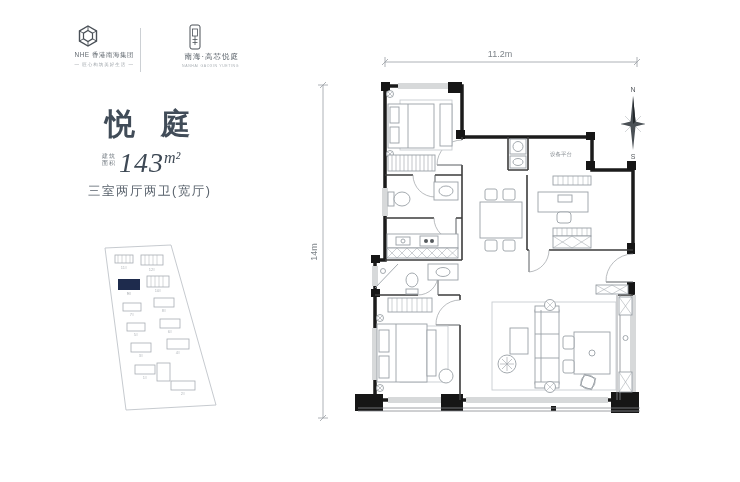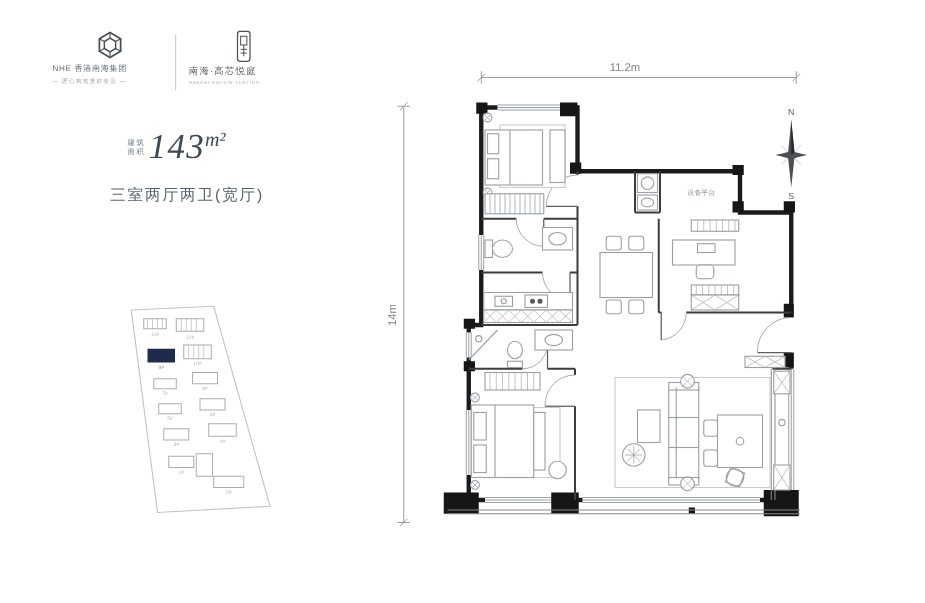--- a/index.html
+++ b/index.html
@@ -4,48 +4,48 @@
 <style>
   html,body{margin:0;padding:0;}
   body{
     width:740px;height:482px;position:relative;overflow:hidden;
     background:#ffffff;
     font-family:"Liberation Sans", sans-serif;
     color:#4a535d;
   }
   
   .logos{position:absolute;left:42px;top:24px;display:flex;align-items:flex-start;}
-  .logo-block{text-align:left;}
+  .logo-block{text-align:right;}
   .logo-block.left{width:92px;}
   .logo-block.right{width:88px;}
   .logo-emblem{display:block;margin:0 auto;}
   .logo-name{font-size:6.5px;letter-spacing:0.5px;color:#646b72;margin-top:3px;white-space:nowrap;}
   .logo-tagline{font-size:4.5px;letter-spacing:1px;color:#9aa0a6;margin-top:2px;white-space:nowrap;}
   .logo-project{font-size:7.5px;letter-spacing:1px;color:#565e66;margin-top:2px;white-space:nowrap;}
   .logo-eng{font-size:3.5px;letter-spacing:0.6px;color:#aab0b5;margin-top:2px;white-space:nowrap;}
   .logo-divider{width:1px;height:44px;background:#ccd0d4;margin:4px 10px 0 6px;}
   
   .unit-info{position:absolute;left:88px;top:104px;width:190px;}
   .unit-title{
     font-family:"Liberation Serif", serif;
     font-size:30px;font-weight:600;letter-spacing:9px;
     color:#414c58;margin:0 0 4px 17px;
   }
-  .area-row{display:flex;align-items:flex-end;margin-left:14px;}
+  .area-row{display:flex;align-items:center;margin-left:14px;}
   .area-label{display:flex;flex-direction:column;font-size:6px;line-height:7px;
     color:#737b82;letter-spacing:1px;margin-right:3px;margin-bottom:5px;}
   .area-value{
     font-family:"Liberation Serif", serif;font-style:italic;
     font-size:28px;line-height:26px;color:#3e4955;letter-spacing:1px;
   }
   .area-unit{
     font-family:"Liberation Serif", serif;font-style:italic;
     font-size:16px;color:#3e4955;margin-bottom:9px;
   }
-  .layout-desc{font-size:12.5px;letter-spacing:1.5px;color:#59626c;margin-top:17px;white-space:nowrap;}
+  .layout-desc{font-size:12.5px;letter-spacing:1.5px;color:#59626c;margin-top:7px;white-space:nowrap;}
   
   .siteplan-svg{position:absolute;left:85px;top:243px;}
   .floorplan-svg{position:absolute;left:300px;top:42px;}
   svg text{font-family:"Liberation Sans", sans-serif;}
 </style>
 </head>
 <body>
 
 <div class="page">
 
@@ -65,20 +65,21 @@
         <rect x="3" y="1" width="10" height="24" rx="2" fill="none" stroke="#4a5057" stroke-width="1"></rect>
         <rect x="5.5" y="5" width="5" height="7" fill="none" stroke="#4a5057" stroke-width="0.8"></rect>
         <path d="M8,12 L8,21 M5.5,15.5 H10.5 M5.5,18.5 H10.5" stroke="#4a5057" stroke-width="0.8"></path>
       </svg>
       <div class="logo-project">南海·高芯悦庭</div>
       <div class="logo-eng">NANHAI GAOXIN YUETING</div>
     </div>
   </header>
 
   <section class="unit-info">
+    <h1 class="unit-title">悦 庭</h1>
     <div class="area-row">
       <span class="area-label">
         <i style="font-style:normal">建筑</i>
         <i style="font-style:normal">面积</i>
       </span>
       <span class="area-value">143</span>
       <span class="area-unit">m²</span>
     </div>
     <div class="layout-desc">三室两厅两卫(宽厅)</div>
   </section>

